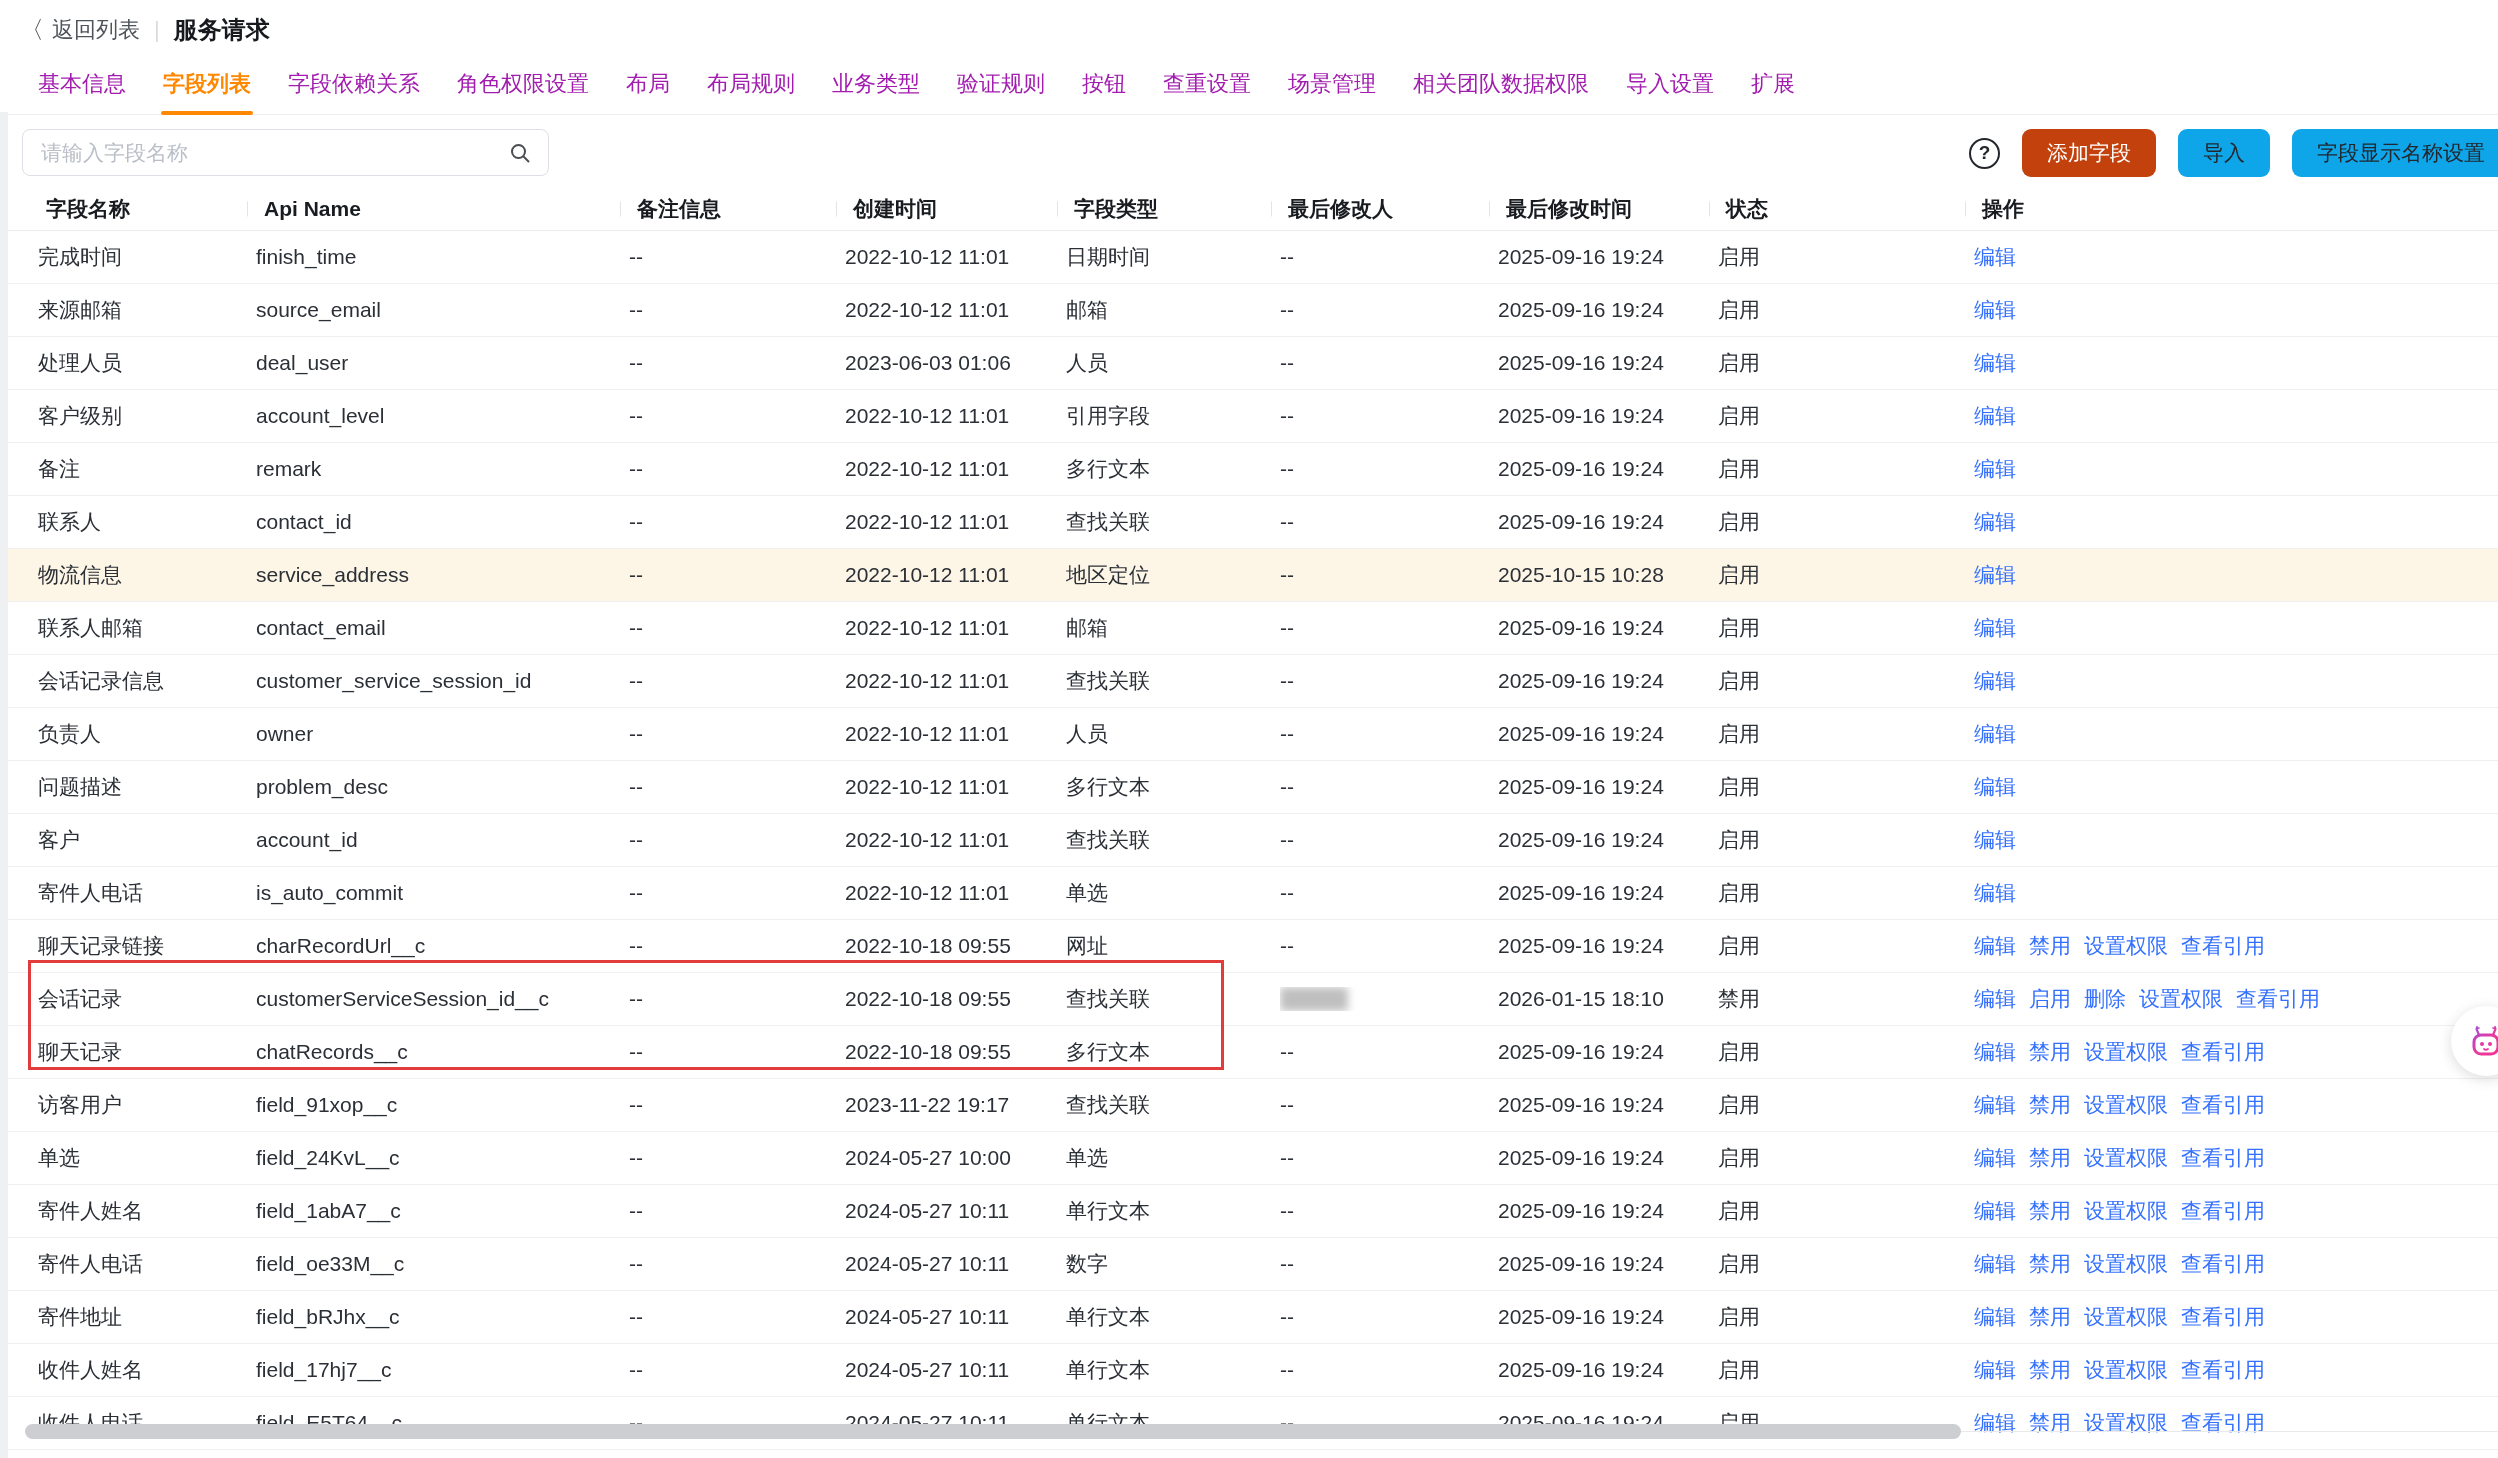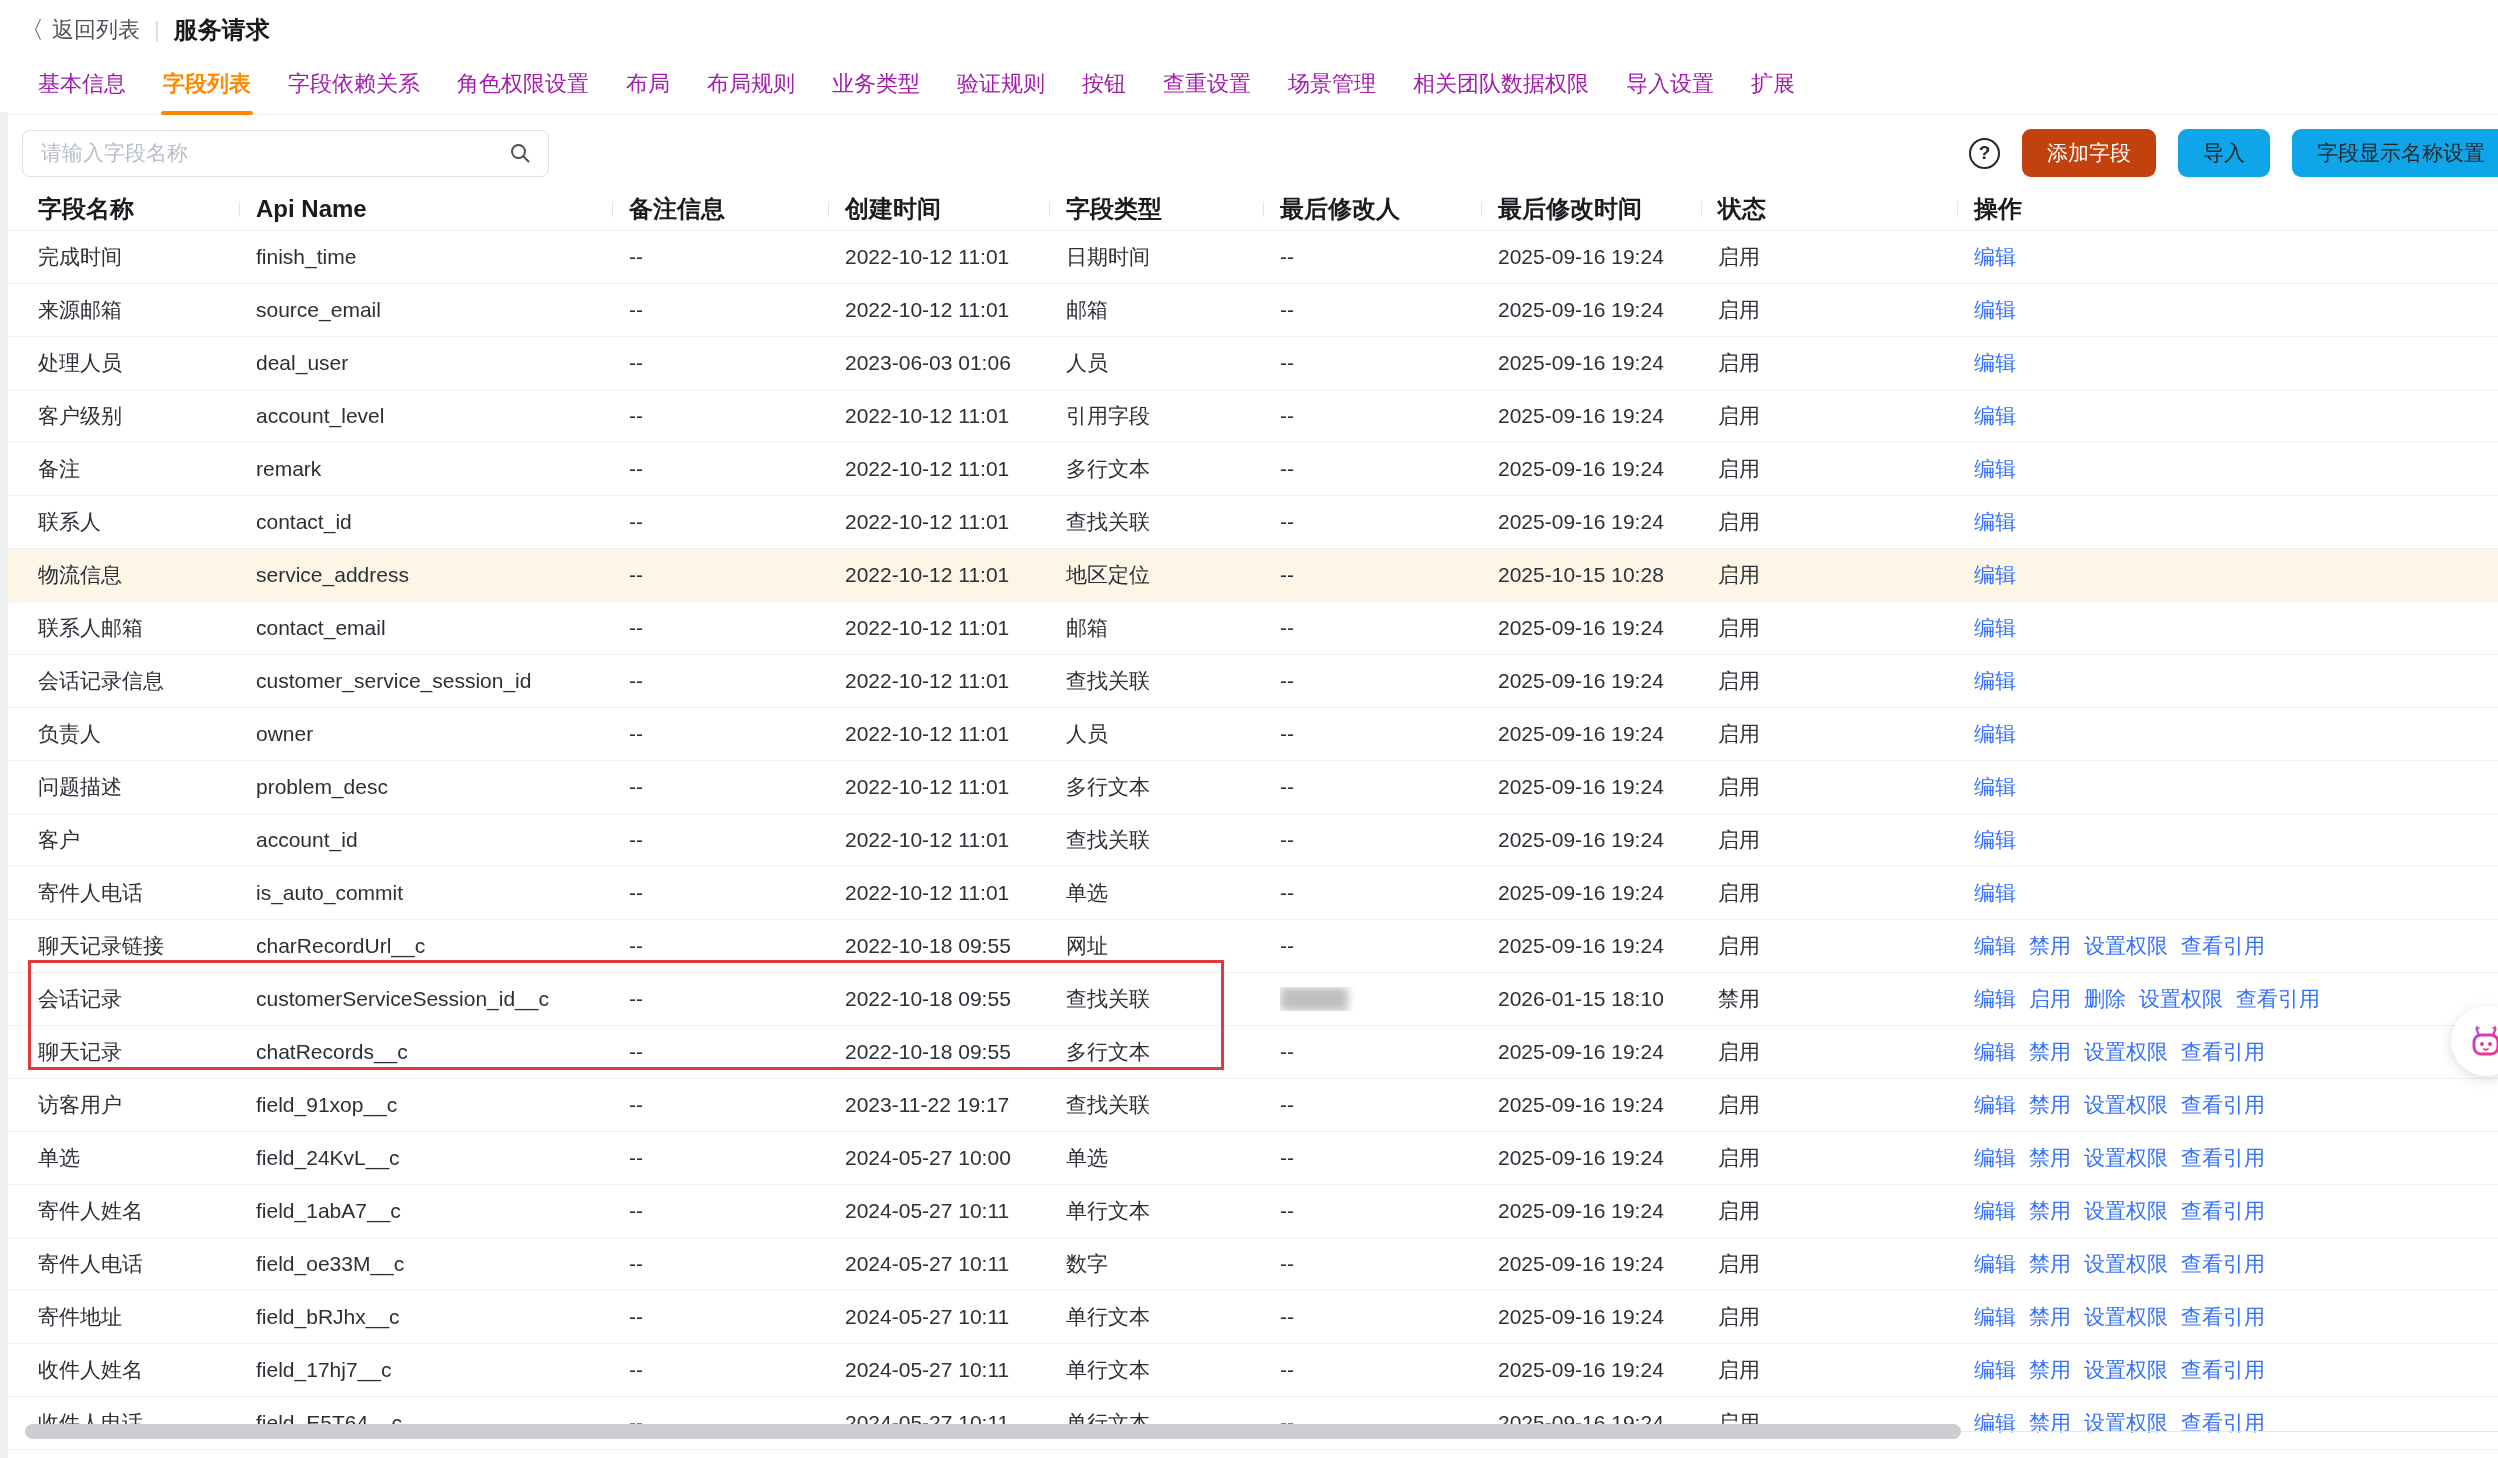--- a/index.html
+++ b/index.html
@@ -18,38 +18,38 @@
   .crumb-sep { color:#d9dbdf; margin:0 14px; font-size:22px; }
   .page-title { font-size:24px; font-weight:bold; color:#17191d; }
 
   
   .tabs { display:flex; gap:33px; padding-left:36px; margin-top:10px; border-bottom:1px solid #ebedf0; }
   .tab { font-size:22px; color:#a21caf; padding:13px 2px 15px 2px; cursor:pointer; position:relative; white-space:nowrap; }
   .tab.active { color:#ff8800; font-weight:bold; }
   .tab.active::after { content:""; position:absolute; left:0; right:0; bottom:-1px; height:4px; background:#ff8800; border-radius:2px; }
 
   
-  .toolbar { display:flex; align-items:center; margin:14px 0 0 22px; height:48px; }
+  .toolbar { display:flex; align-items:flex-start; margin:14px 0 0 22px; height:48px; }
   .search { width:527px; height:47px; border:1px solid #dcdfe5; border-radius:8px; display:flex; align-items:center; padding:0 16px; background:#fff; }
   .search input { border:none; outline:none; flex:1; font-size:21px; color:#333; background:transparent; font-family:inherit; }
   .search input::placeholder { color:#b9bec7; }
   .toolbar-right { margin-left:auto; display:flex; align-items:center; gap:22px; margin-right:-12px; }
   .help { width:31px; height:31px; border:2px solid #23262b; border-radius:50%; display:flex; align-items:center; justify-content:center; font-size:19px; font-weight:bold; color:#23262b; cursor:pointer; flex:none; }
   .btn { height:48px; border:none; border-radius:9px; font-size:21px; padding:0 25px; display:flex; align-items:center; cursor:pointer; font-family:inherit; white-space:nowrap; }
   .btn-primary { background:#c2410c; color:#ffffff; }
   .btn-secondary { background:#0ea5e9; color:#23262b; }
 
   
   .table { margin-top:10px; }
   .grid-cols {
     display:grid;
     grid-template-columns:218px 373px 216px 221px 214px 218px 220px 256px 1fr;
     padding-left:38px; align-items:center;
   }
-  .thead { height:44px; font-weight:bold; font-size:24px; color:#181b1f; border-bottom:1px solid #ececec; }
+  .thead { height:44px; font-weight:bold; font-size:21px; color:#181b1f; border-bottom:1px solid #ececec;margin-left:8px; }
   .th { position:relative; white-space:nowrap; }
   .th:not(:first-child)::before { content:""; position:absolute; left:-17px; top:50%; transform:translateY(-50%); width:1px; height:15px; background:#e2e4e8; }
   .tr { height:53px; font-size:21px; color:#2b2f36; border-bottom:1px solid #f0f0f0; }
   .tr.highlight { background:#fdf6e7; }
   .td { white-space:nowrap; overflow:hidden; }
   .actions { display:flex; gap:13px; }
   .action { color:#3370ff; cursor:pointer; }
   .blur-patch { width:68px; height:24px; background:#bfbfbf; filter:blur(4px); border-radius:2px; }
 
   

